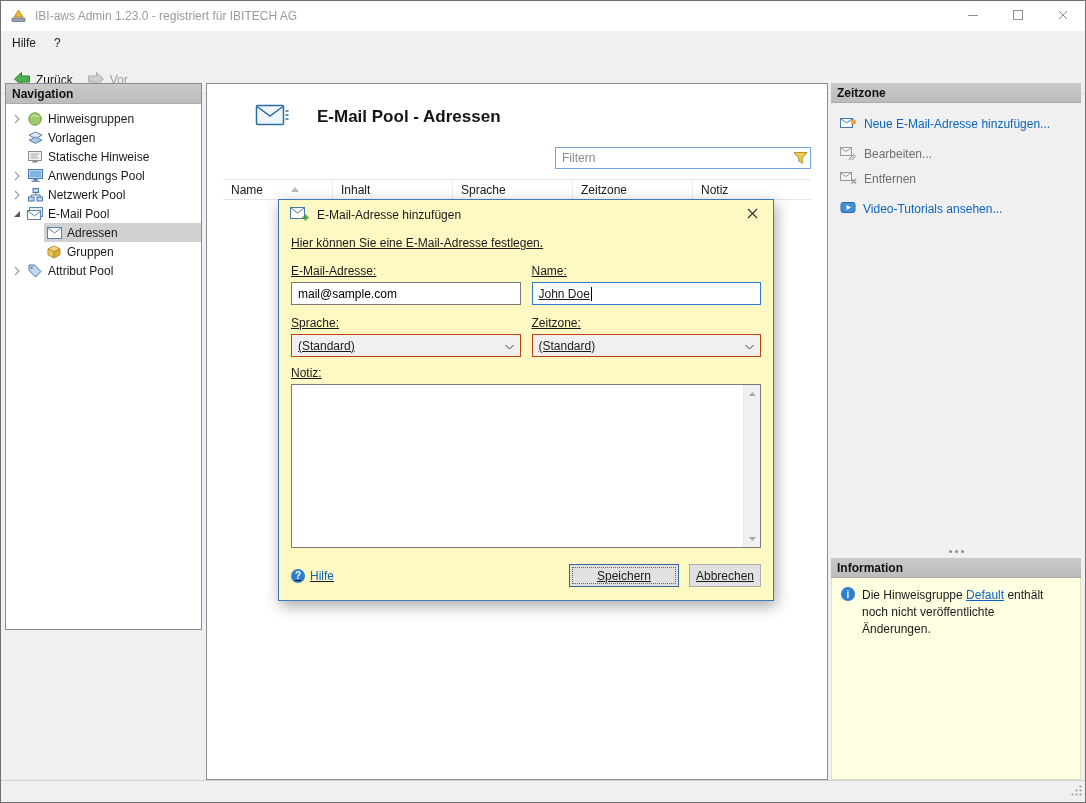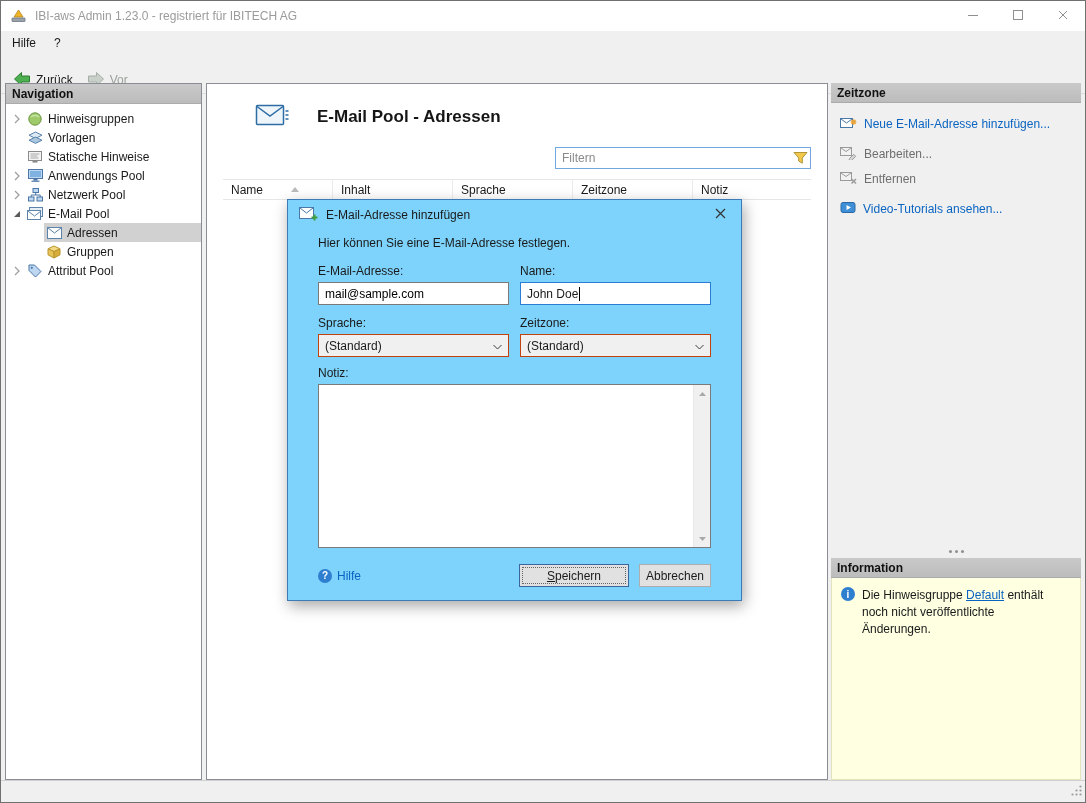--- a/index.html
+++ b/index.html
@@ -17,21 +17,21 @@
   .menubar { position:absolute; left:0; top:30px; right:0; height:24px; background:#f0f0f0; display:flex; align-items:center; padding-left:2px; }
   .menu-item { padding:3px 9px; }
   .toolbar { position:absolute; left:0; top:66px; right:0; height:27px; display:flex; align-items:center; padding-left:5px; border-bottom:1px solid #dcdcdc; }
   .tool-btn { display:flex; align-items:center; gap:5px; padding:3px 7px; }
   .tool-btn.disabled .tlbl { color:#9aa09a; }
 
   
   .panel-header { height:20px; background:linear-gradient(#c9c9c9,#bcbcbc); border-bottom:1px solid #ababab; font-weight:bold; padding:3px 6px; color:#111; }
 
   
-  .nav-panel { position:absolute; left:4px; top:82px; width:197px; height:697px; background:#fff; border:1px solid #8a8d93; }
+  .nav-panel { position:absolute; left:4px; top:82px; width:197px; height:547px; background:#fff; border:1px solid #8a8d93; }
   .tree { padding-top:5px; }
   .tree-row { height:19px; display:flex; align-items:center; }
   .tree-row .chev { width:16px; height:16px; margin-left:3px; flex:0 0 16px; display:flex; align-items:center; justify-content:center; }
   .tree-row .ticon { width:16px; height:16px; margin-left:2px; flex:0 0 16px; display:flex; align-items:center; justify-content:center; }
   .tree-row .tlabel { margin-left:5px; white-space:nowrap; }
   .tree-row.child { padding-left:19px; }
   .tree-row.selected { background:linear-gradient(to right,#fff 38px,#d1d1d1 38px); }
 
   
   .main-panel { position:absolute; left:205px; top:82px; width:622px; height:697px; background:#fff; border:1px solid #8a8d93; padding:12px 16px; }
@@ -41,25 +41,25 @@
   .filter-box { width:256px; height:22px; border:1px solid #71a7dc; display:flex; align-items:center; background:#fff; }
   .filter-box input { flex:1; border:0; outline:0; padding:0 6px; font:inherit; color:#222; min-width:0; }
   .filter-box input::placeholder { color:#8a8a8a; }
   .filter-iwrap { width:20px; display:flex; align-items:center; justify-content:center; }
   .thead { display:flex; height:21px; border-top:1px solid #e6e6e6; border-bottom:1px solid #e6e6e6; }
   .th { display:flex; align-items:center; padding:0 8px; border-right:1px solid #ececec; }
   .th.w110 { width:110px; } .th.w120 { width:120px; } .th.flex { flex:1; border-right:0; }
   .sort-wrap { margin-left:28px; display:flex; align-items:center; }
 
   
-  .dialog { position:absolute; left:286px; top:198px; width:455px; background:#7dd3fc; border:1px solid #3c7ab8; box-shadow:2px 5px 14px rgba(0,0,0,.35); }
+  .dialog { position:absolute; left:277px; top:198px; width:496px; background:#fef9c3; border:1px solid #3c7ab8; box-shadow:2px 5px 14px rgba(0,0,0,.35); }
   .dlg-titlebar { height:30px; display:flex; align-items:center; padding-left:11px; }
   .dlg-title { margin-left:8px; }
   .dlg-close { margin-left:auto; width:42px; height:30px; display:flex; align-items:center; justify-content:center; }
-  .dlg-body { padding:0 30px 13px; }
+  .dlg-body { padding:0 12px 13px;text-decoration:underline; }
   .dlg-desc { margin:6px 0 14px; }
   .fgrid { display:grid; grid-template-columns:1fr 1fr; column-gap:11px; row-gap:11px; }
   .flabel { margin-bottom:4px; }
   .tinput { height:23px; border:1px solid #7a7a7a; background:#fff; font:inherit; width:100%; padding:0 6px; }
   div.tinput { display:flex; align-items:center; }
   .tinput.focused { border-color:#2b7cd3; }
   .caret { width:1px; height:14px; background:#000; margin-left:1px; }
   .combo { height:23px; border:1px solid #c2410c; background:#f0f0f0; display:flex; align-items:center; justify-content:space-between; padding:0 6px; }
   .note-label { margin:9px 0 4px; }
   .notebox { position:relative; height:164px; border:1px solid #7a7a7a; background:#fff; }

